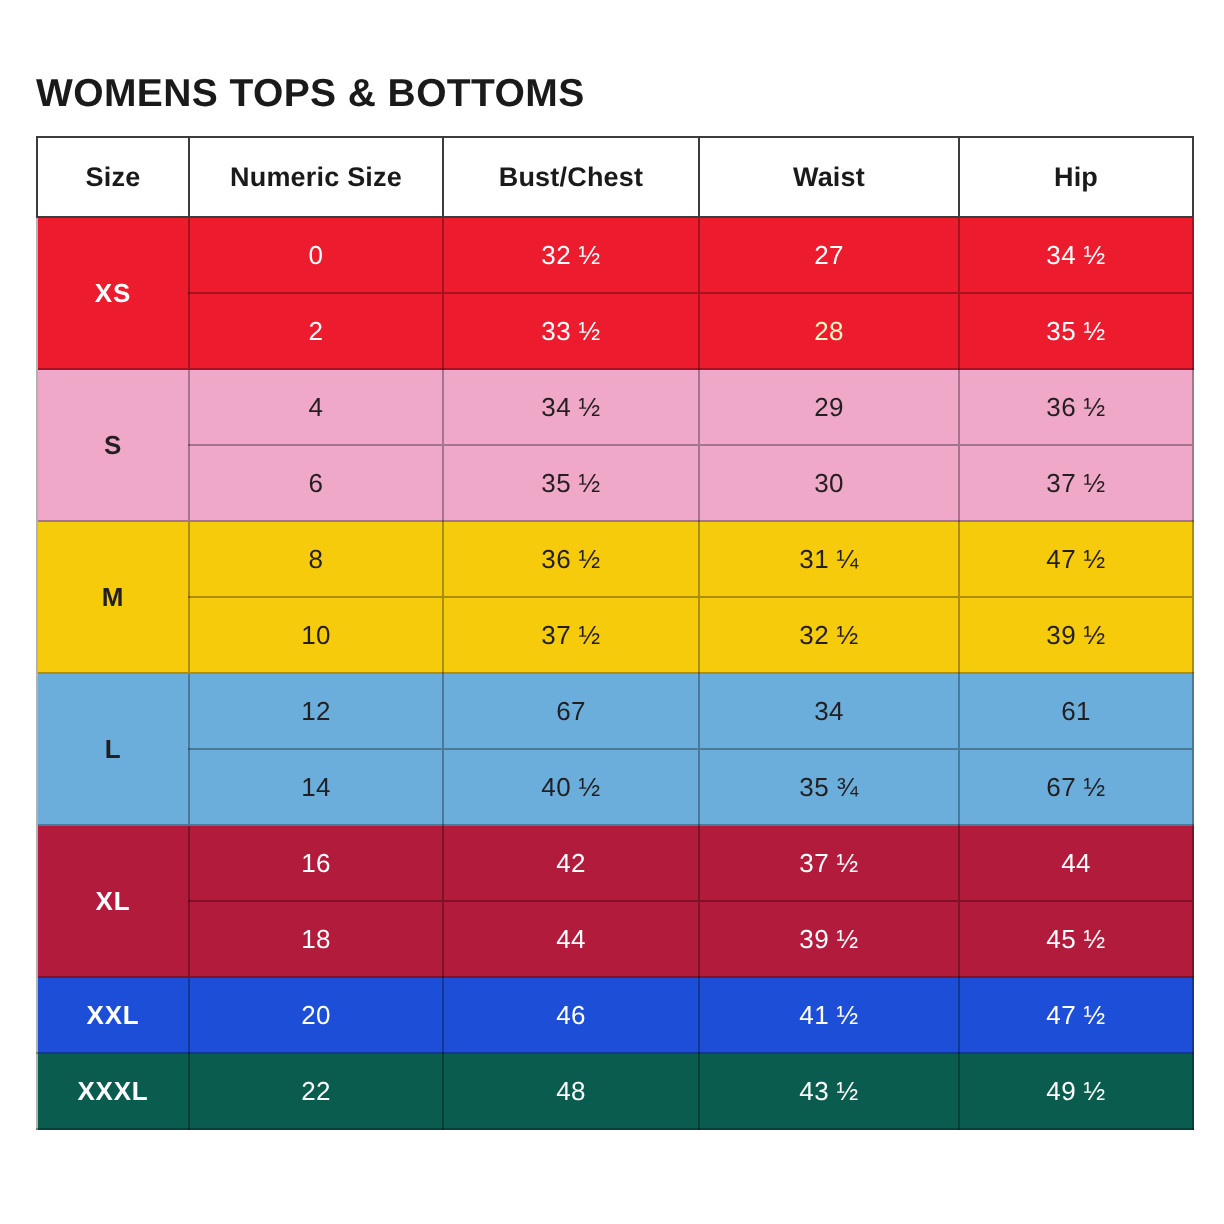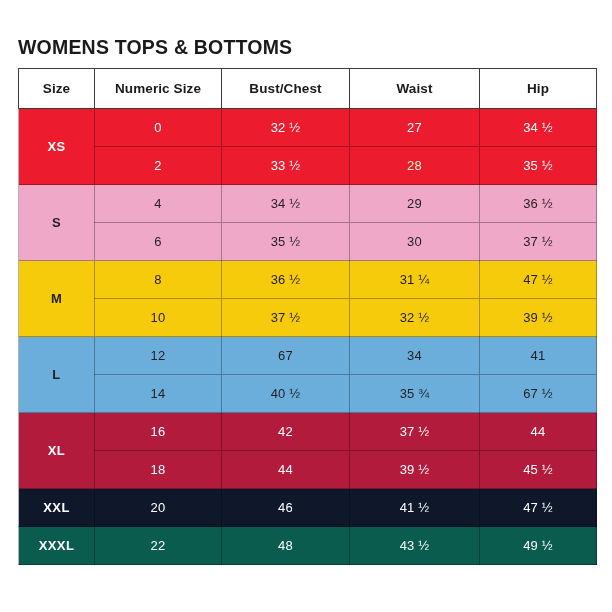--- a/index.html
+++ b/index.html
@@ -147,42 +147,42 @@
           <td class="frac" style="color: rgb(35, 31, 32);">10</td>
           <td class="frac" style="color: rgb(35, 31, 32);">37 ½</td>
           <td class="frac" style="color: rgb(35, 31, 32);">32 ½</td>
           <td class="frac" style="color: rgb(35, 31, 32);">39 ½</td>
         </tr>
         <tr class="band band-top" style="background: rgb(107, 174, 219);">
           <td class="sizecell first-col" rowspan="2" style="color: rgb(35, 31, 32);">L</td>
           <td class="frac" style="color: rgb(35, 31, 32);">12</td>
           <td class="frac" style="color: rgb(35, 31, 32);">67</td>
           <td class="frac" style="color: rgb(35, 31, 32);">34</td>
-          <td class="frac" style="color: rgb(35, 31, 32);">41</td>
+          <td class="frac" style="color: rgb(35, 31, 32);">61</td>
         </tr>
         <tr class="band sub band-bottom" style="background: rgb(107, 174, 219);">
           <td class="frac" style="color: rgb(35, 31, 32);">14</td>
           <td class="frac" style="color: rgb(35, 31, 32);">40 ½</td>
           <td class="frac" style="color: rgb(35, 31, 32);">35 ¾</td>
           <td class="frac" style="color: rgb(35, 31, 32);">67 ½</td>
         </tr>
         <tr class="band band-top" style="background: rgb(179, 27, 60);">
           <td class="sizecell first-col" rowspan="2" style="color: rgb(255, 255, 255);">XL</td>
           <td class="frac" style="color: rgb(255, 255, 255);">16</td>
           <td class="frac" style="color: rgb(255, 255, 255);">42</td>
           <td class="frac" style="color: rgb(255, 255, 255);">37 ½</td>
           <td class="frac" style="color: rgb(255, 255, 255);">44</td>
         </tr>
         <tr class="band sub band-bottom" style="background: rgb(179, 27, 60);">
           <td class="frac" style="color: rgb(255, 255, 255);">18</td>
           <td class="frac" style="color: rgb(255, 255, 255);">44</td>
           <td class="frac" style="color: rgb(255, 255, 255);">39 ½</td>
           <td class="frac" style="color: rgb(255, 255, 255);">45 ½</td>
         </tr>
-        <tr class="band band-top band-bottom" style="background: #0f172a;">
+        <tr class="band band-top band-bottom" style="background: #1d4ed8;">
           <td class="sizecell first-col" rowspan="1" style="color: rgb(255, 255, 255);">XXL</td>
           <td class="frac" style="color: rgb(255, 255, 255);">20</td>
           <td class="frac" style="color: rgb(255, 255, 255);">46</td>
           <td class="frac" style="color: rgb(255, 255, 255);">41 ½</td>
           <td class="frac" style="color: rgb(255, 255, 255);">47 ½</td>
         </tr>
         <tr class="band band-top band-bottom" style="background: rgb(10, 92, 78);">
           <td class="sizecell first-col" rowspan="1" style="color: rgb(255, 255, 255);">XXXL</td>
           <td class="frac" style="color: rgb(255, 255, 255);">22</td>
           <td class="frac" style="color: rgb(255, 255, 255);">48</td>

